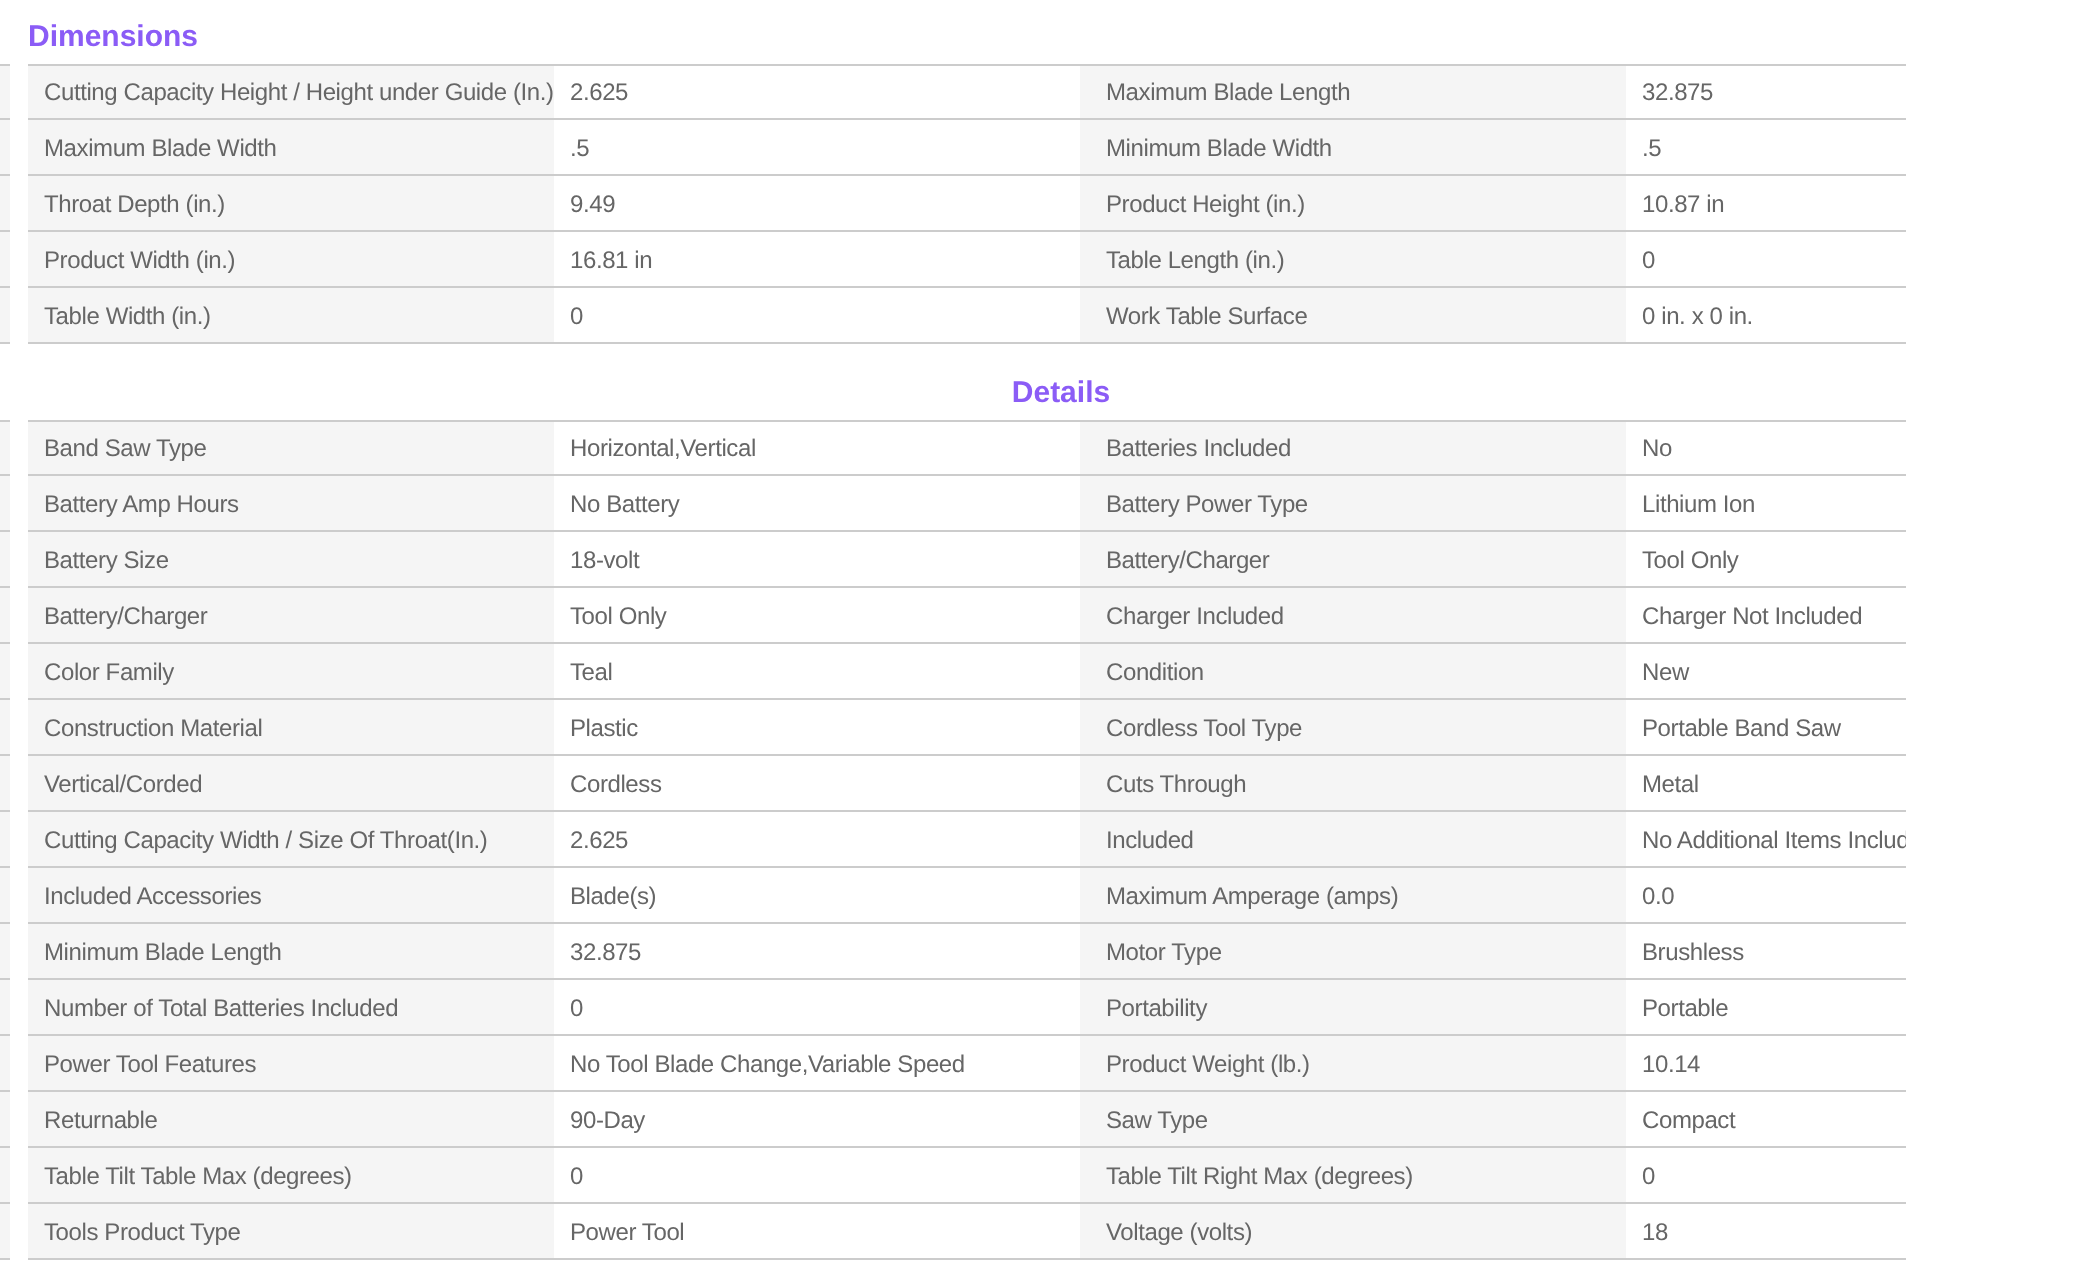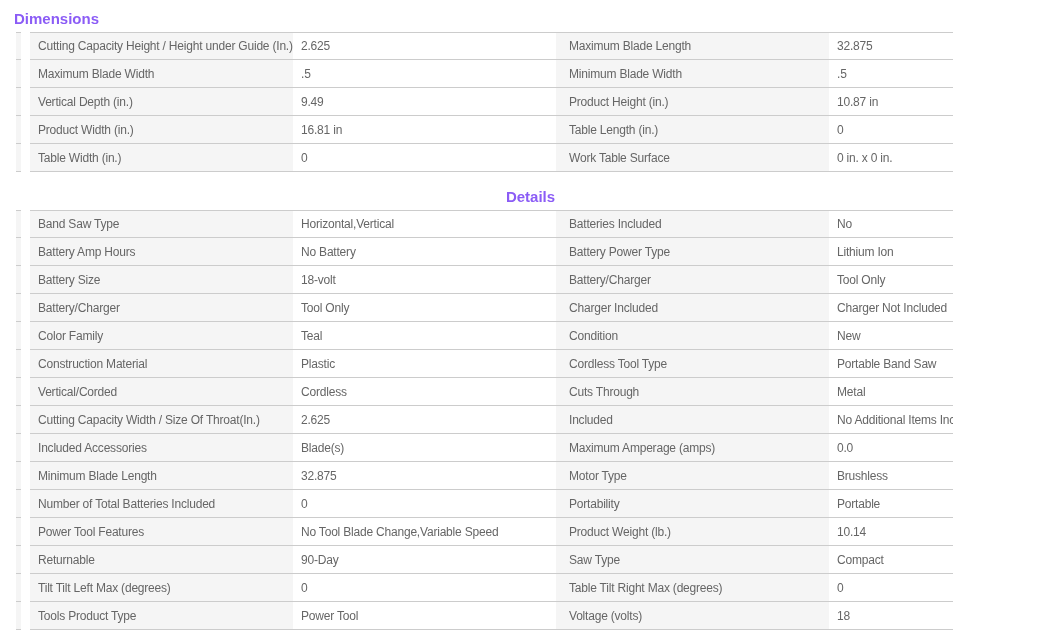--- a/index.html
+++ b/index.html
@@ -29,21 +29,20 @@
     margin-top: 15px;
     text-align: center;
   }
   .spec-table {
     margin-top: 3px;
   }
   .spec-row {
     display: flex;
     height: 28px;
     width: 953px;
-    padding-left: 16px;
   }
   .strip {
     width: 5px;
     background: #f5f5f5;
     border-bottom: 1px solid #cccccc;
   }
   .gutter {
     width: 9px;
     background: #ffffff;
   }
@@ -89,21 +88,21 @@
           <div class="strip"></div>
           <div class="gutter"></div>
           <div class="cell label-cell c1">Maximum Blade Width</div>
           <div class="cell c2">.5</div>
           <div class="cell label-cell c3">Minimum Blade Width</div>
           <div class="cell c4">.5</div>
         </div>
         <div class="spec-row">
           <div class="strip"></div>
           <div class="gutter"></div>
-          <div class="cell label-cell c1">Vertical Depth (in.)</div>
+          <div class="cell label-cell c1">Throat Depth (in.)</div>
           <div class="cell c2">9.49</div>
           <div class="cell label-cell c3">Product Height (in.)</div>
           <div class="cell c4">10.87 in</div>
         </div>
         <div class="spec-row">
           <div class="strip"></div>
           <div class="gutter"></div>
           <div class="cell label-cell c1">Product Width (in.)</div>
           <div class="cell c2">16.81 in</div>
           <div class="cell label-cell c3">Table Length (in.)</div>
@@ -223,21 +222,21 @@
           <div class="strip"></div>
           <div class="gutter"></div>
           <div class="cell label-cell c1">Returnable</div>
           <div class="cell c2">90-Day</div>
           <div class="cell label-cell c3">Saw Type</div>
           <div class="cell c4">Compact</div>
         </div>
         <div class="spec-row">
           <div class="strip"></div>
           <div class="gutter"></div>
-          <div class="cell label-cell c1">Tilt Tilt Left Max (degrees)</div>
+          <div class="cell label-cell c1">Table Tilt Table Max (degrees)</div>
           <div class="cell c2">0</div>
           <div class="cell label-cell c3">Table Tilt Right Max (degrees)</div>
           <div class="cell c4">0</div>
         </div>
         <div class="spec-row">
           <div class="strip"></div>
           <div class="gutter"></div>
           <div class="cell label-cell c1">Tools Product Type</div>
           <div class="cell c2">Power Tool</div>
           <div class="cell label-cell c3">Voltage (volts)</div>

